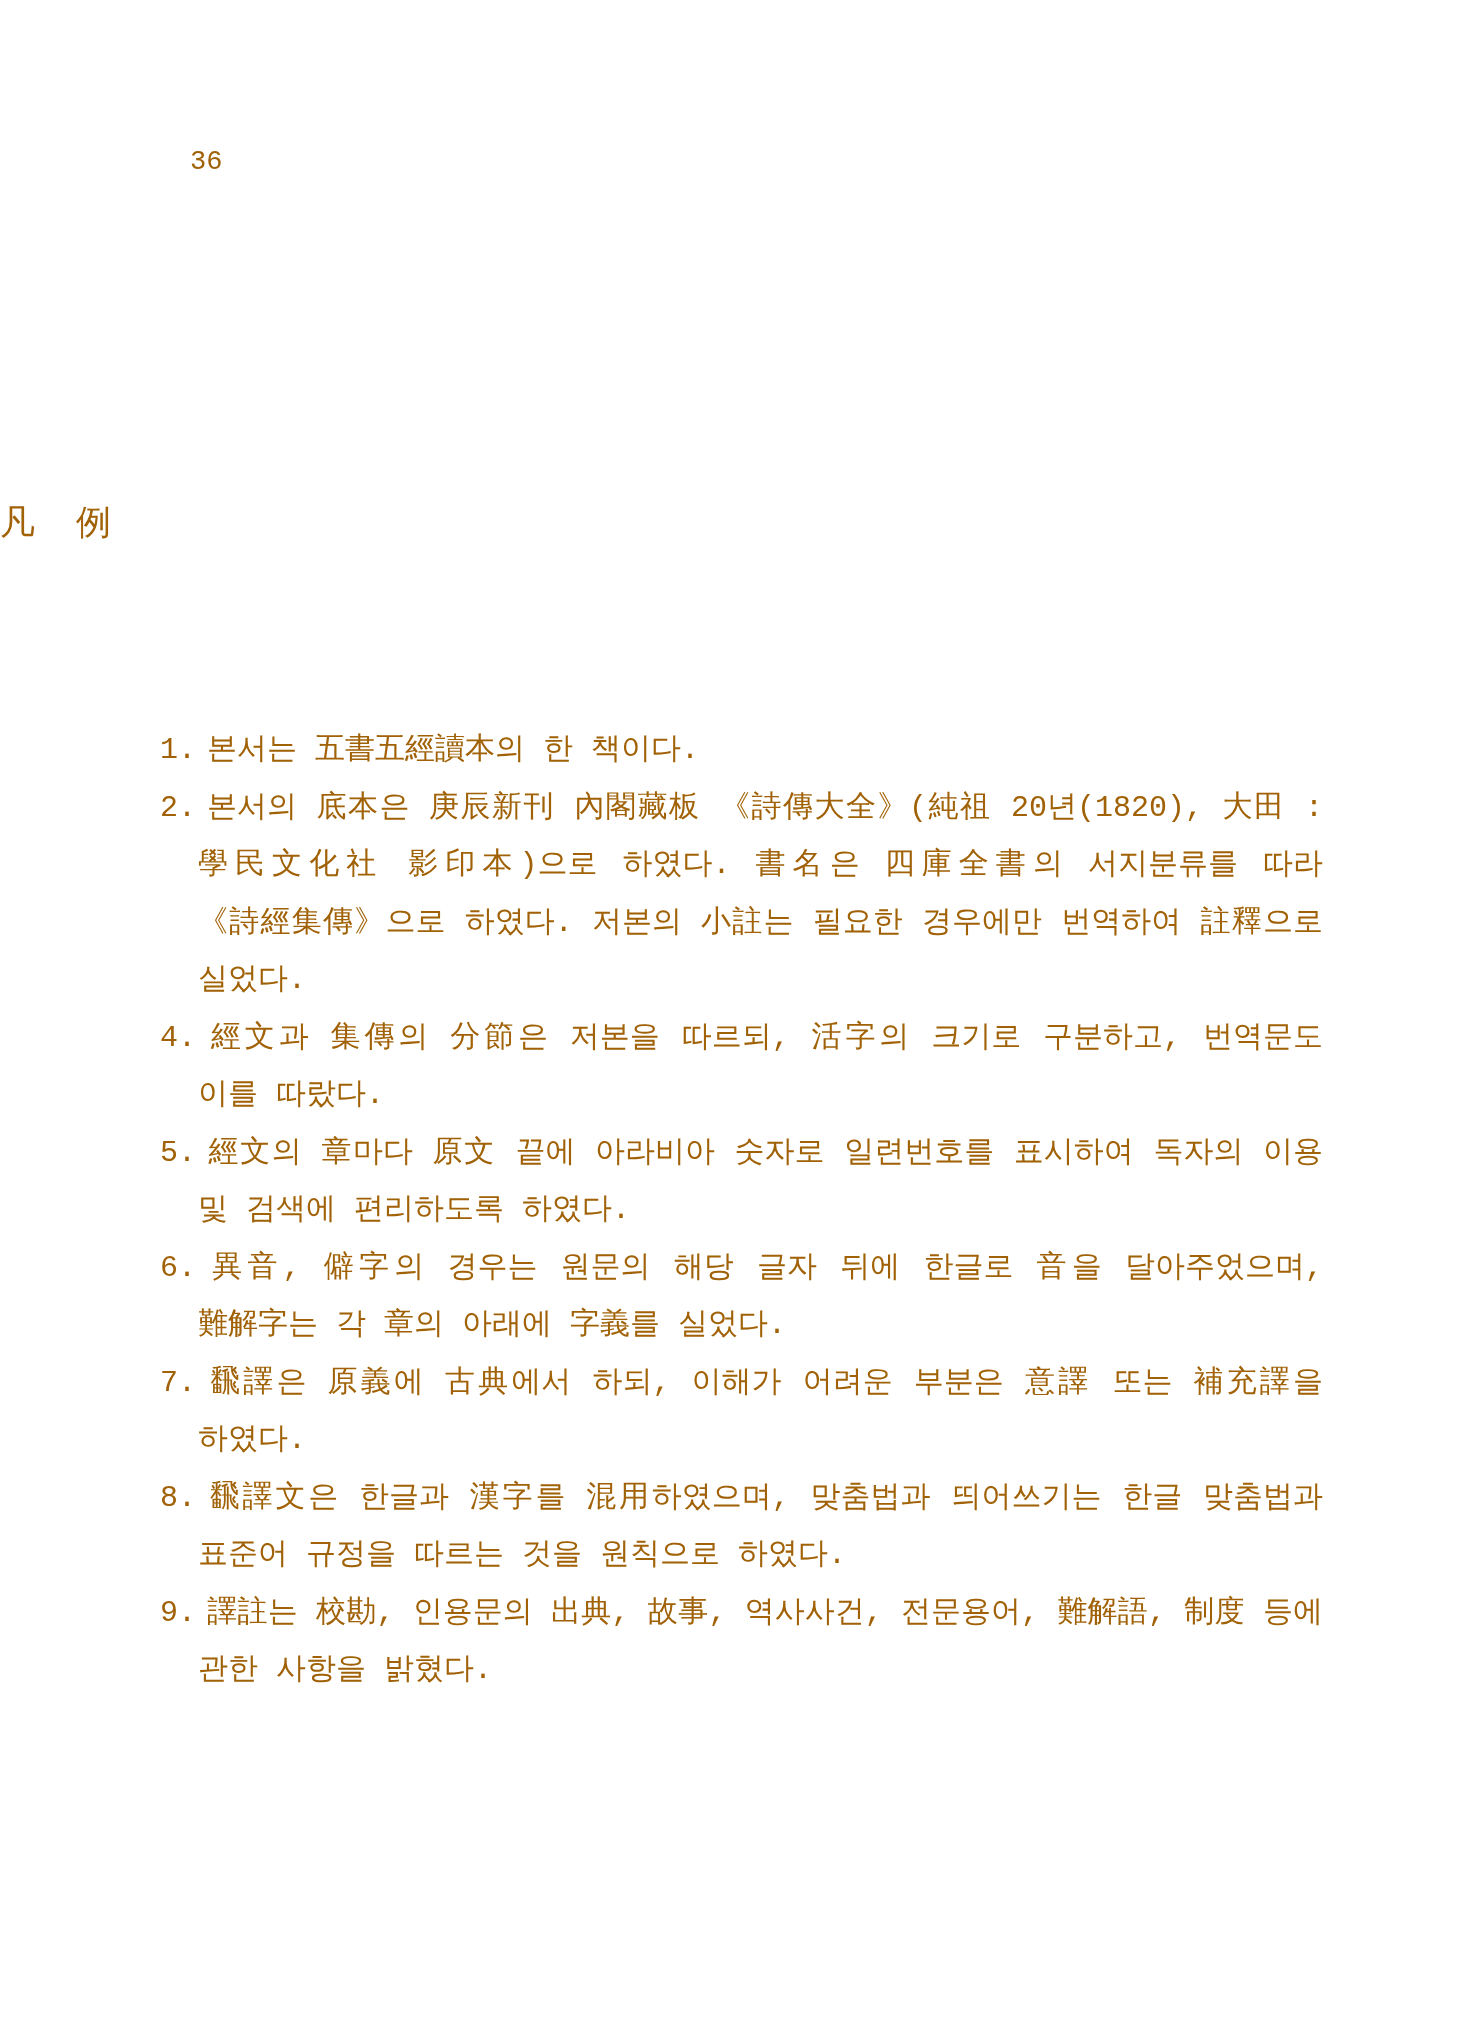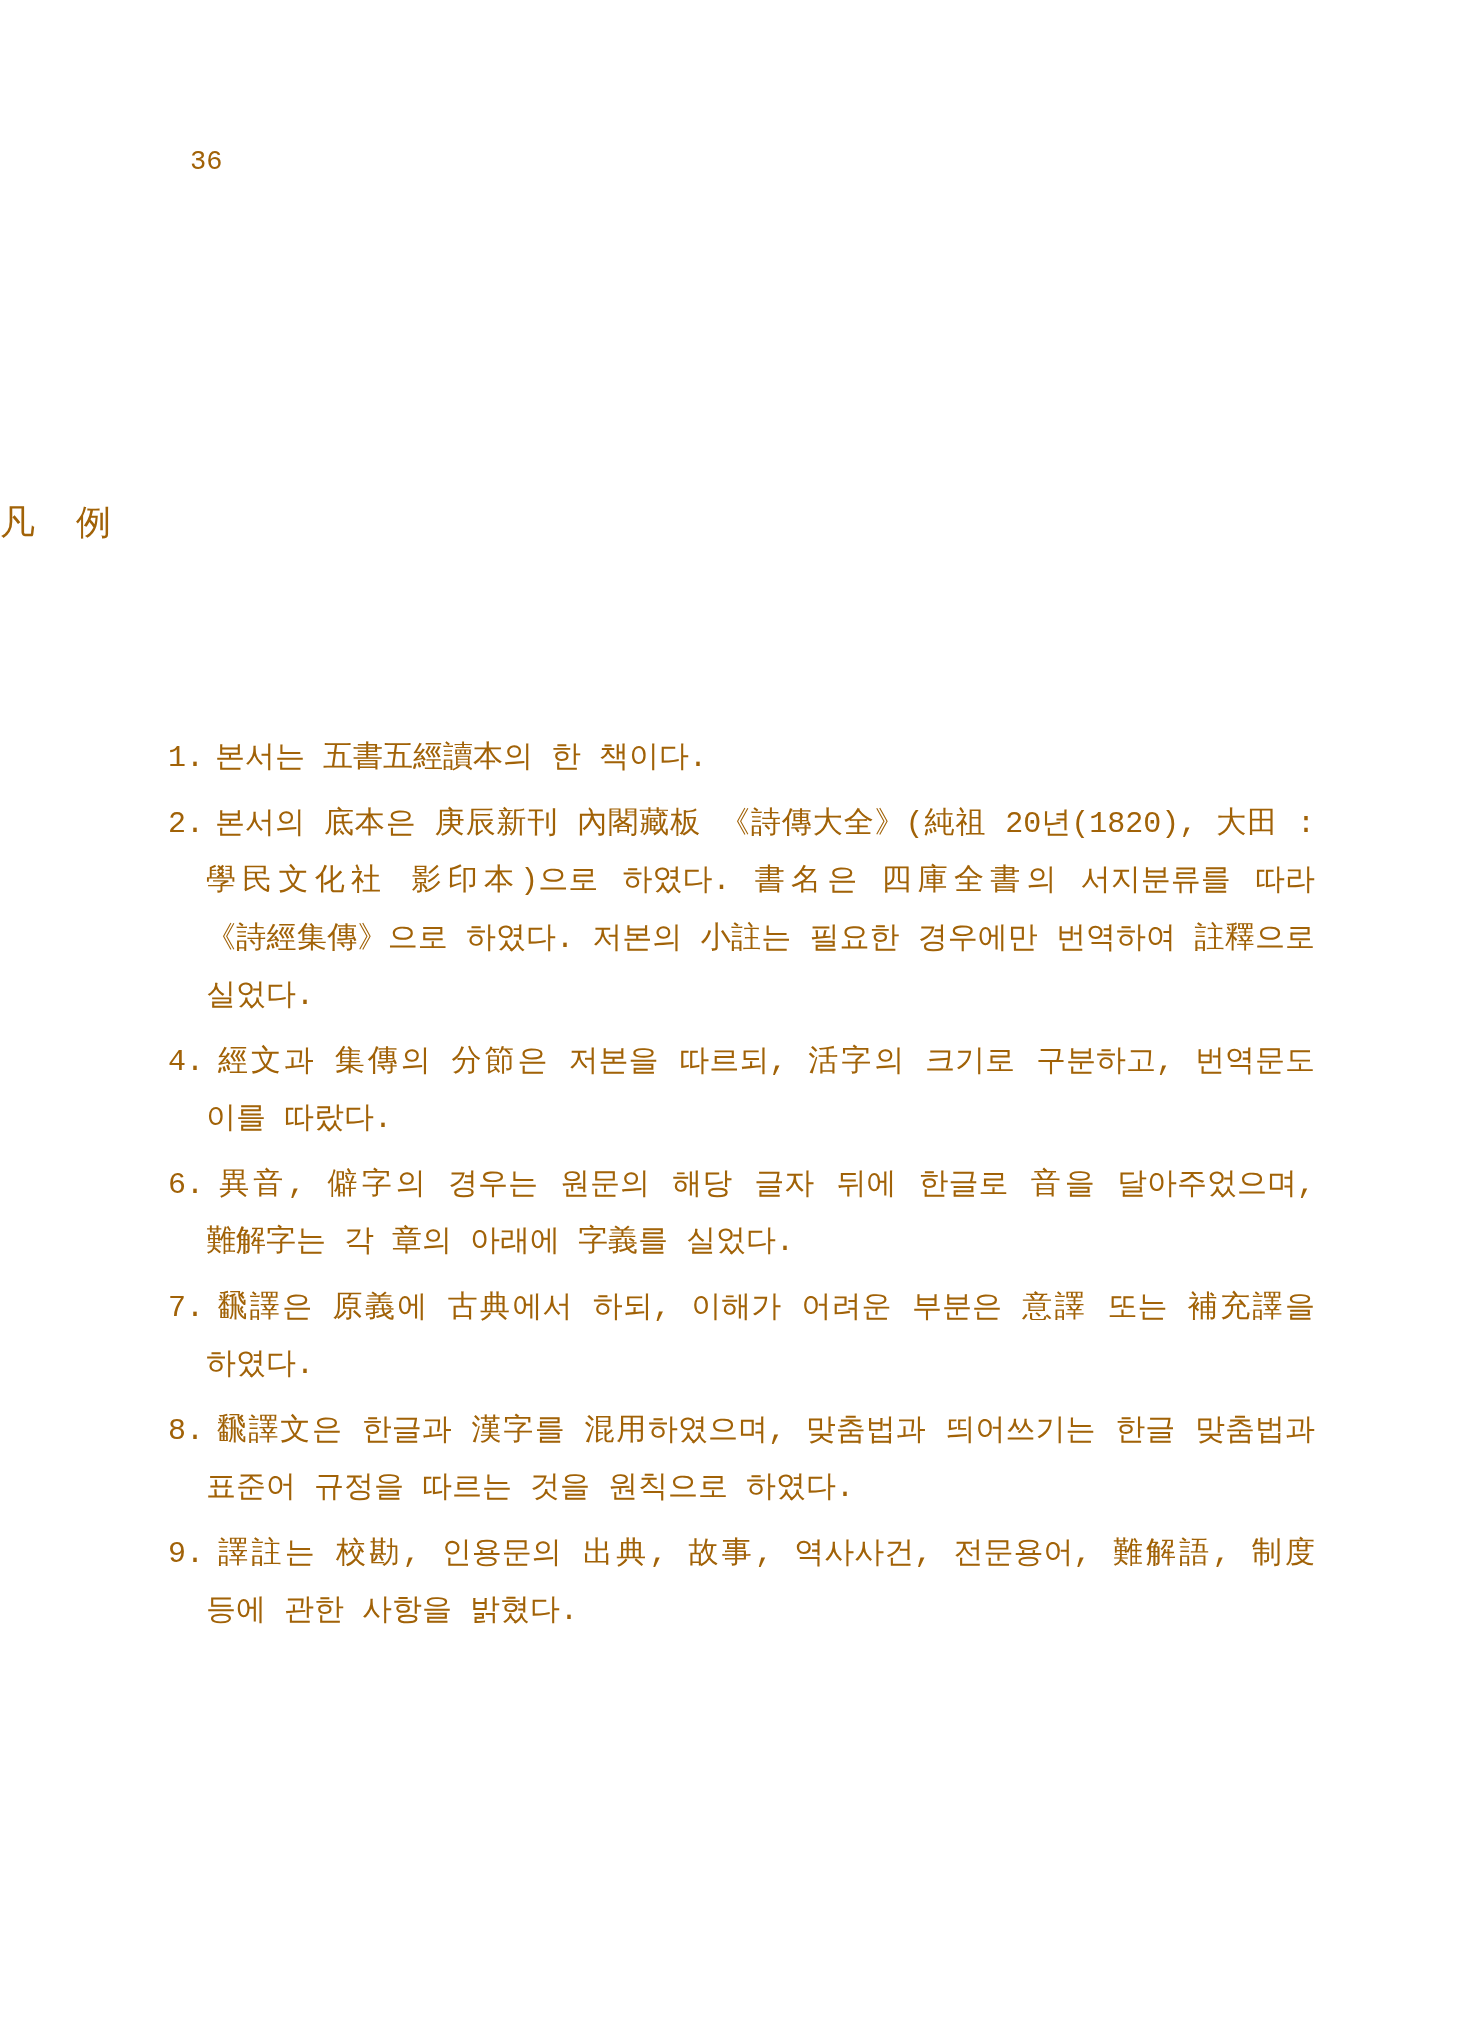--- a/index.html
+++ b/index.html
@@ -40,21 +40,21 @@
     left: 160px;
     top: 722px;
     width: 1163px;
     font-size: 30px;
     line-height: 57.5px;
     text-align: justify;
     text-align-last: left;
     word-break: keep-all;
   }
   .item {
-    margin: 8px;
+    margin: 0;
     padding-left: 38px;
     text-indent: -38px;
     text-align: justify;
     text-align-last: left;
   }
   .item-number {
     margin-right: 11px;
   }
 </style>
 </head>
@@ -68,20 +68,21 @@
 
   <div class="content">
 
     <p class="item"><span class="item-number">1.</span><span>본서는 五書五經讀本의 한 책이다.</span></p>
 
     <p class="item"><span class="item-number">2.</span><span>본서의 底本은 庚辰新刊 內閣藏板 《詩傳大全》(純祖 20년(1820), 大田 : 學民文化社 影印本)으로 하였다. 書名은 四庫全書의 서지분류를 따라 《詩經集傳》으로 하였다. 저본의 小註는 필요한 경우에만 번역하여 註釋으로 실었다.</span></p>
 
 
     <p class="item"><span class="item-number">4.</span><span>經文과 集傳의 分節은 저본을 따르되, 活字의 크기로 구분하고, 번역문도 이를 따랐다.</span></p>
 
+    <p class="item"><span class="item-number">5.</span><span>經文의 章마다 原文 끝에 아라비아 숫자로 일련번호를 표시하여 독자의 이용 및 검색에 편리하도록 하였다.</span></p>
 
     <p class="item"><span class="item-number">6.</span><span>異音, 僻字의 경우는 원문의 해당 글자 뒤에 한글로 音을 달아주었으며, 難解字는 각 章의 아래에 字義를 실었다.</span></p>
 
     <p class="item"><span class="item-number">7.</span><span>飜譯은 原義에 古典에서 하되, 이해가 어려운 부분은 意譯 또는 補充譯을 하였다.</span></p>
 
     <p class="item"><span class="item-number">8.</span><span>飜譯文은 한글과 漢字를 混用하였으며, 맞춤법과 띄어쓰기는 한글 맞춤법과 표준어 규정을 따르는 것을 원칙으로 하였다.</span></p>
 
     <p class="item"><span class="item-number">9.</span><span>譯註는 校勘, 인용문의 出典, 故事, 역사사건, 전문용어, 難解語, 制度 등에 관한 사항을 밝혔다.</span></p>
 
 

